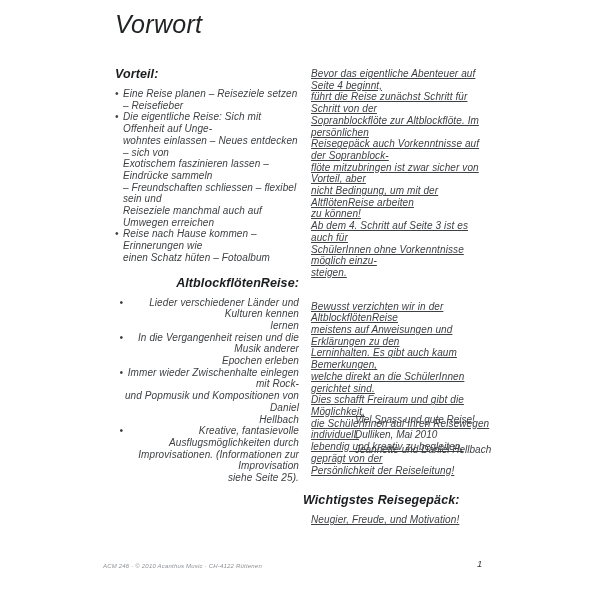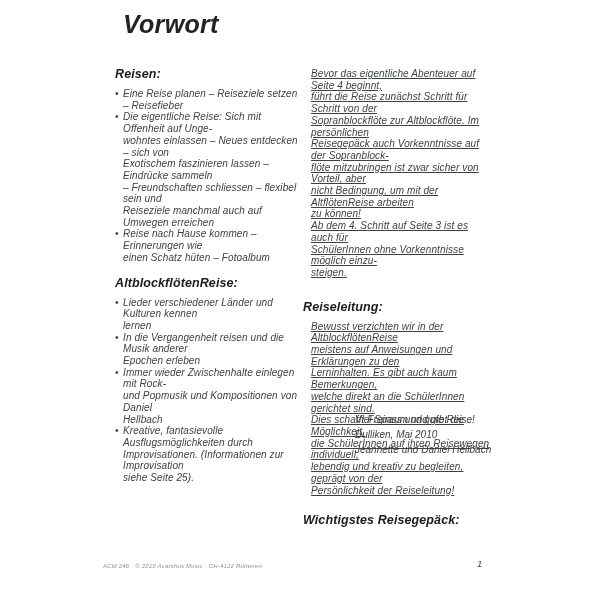--- a/index.html
+++ b/index.html
@@ -10,23 +10,23 @@
   }
   .page {
     position: relative;
     width: 600px; height: 600px;
     background: #ffffff;
     overflow: hidden;
     font-style: italic;
   }
   .title {
     position: absolute;
-    left: 123px; top: 10px;
+    left: 115px; top: 10px;
     font-size: 25px;
-    font-weight: 700;
+    font-weight: 400;
     font-style: italic;
     color: #222325;
     letter-spacing: 0.3px;
   }
   .col {
     position: absolute;
     top: 68px;
   }
   .col-left  { left: 115px; width: 184px; }
   .col-right { left: 303px; width: 188px; }
@@ -34,21 +34,21 @@
   .sec-heading {
     font-size: 12.5px;
     font-weight: bold;
     font-style: italic;
     color: #1b1c1e;
     line-height: 13px;
     margin-bottom: 7px;
     white-space: pre-line;
     letter-spacing: 0.1px;
   }
-  .sec-gap-left-2  { margin-top: 7px; }
+  .sec-gap-left-2  { margin-top: 7px; text-align: right; }
   .body-text {
     font-size: 10px;
     line-height: 11.7px;
     color: #3e4043;
     letter-spacing: 0.1px;
   }
   .para {
     white-space: pre-line;
     margin: 0 0 6px 8px;
     text-decoration: underline;
@@ -97,21 +97,21 @@
 </head>
 <body>
 
 <div class="page">
 
   <div class="title">Vorwort</div>
 
   <div class="col col-left">
 
     <div class="section">
-      <div class="sec-heading">Reisen:</div>
+      <div class="sec-heading">Vorteil:</div>
       <div class="bullets body-text">
         <div class="bullet-item">
           <span class="bullet-marker">•</span>
           <span class="bullet-lines">Eine Reise planen – Reiseziele setzen – Reisefieber</span>
         </div>
         <div class="bullet-item">
           <span class="bullet-marker">•</span>
           <span class="bullet-lines">Die eigentliche Reise: Sich mit Offenheit auf Unge-
 wohntes einlassen – Neues entdecken – sich von
 Exotischem faszinieren lassen – Eindrücke sammeln
@@ -165,33 +165,33 @@
 Reisegepäck auch Vorkenntnisse auf der Sopranblock-
 flöte mitzubringen ist zwar sicher von Vorteil, aber
 nicht Bedingung, um mit der AltflötenReise arbeiten
 zu können!
 Ab dem 4. Schritt auf Seite 3 ist es auch für
 SchülerInnen ohne Vorkenntnisse möglich einzu-
 steigen.</div>
     </div>
 
     <div class="section" style="margin-top:22px;">
-      <div class="sec-heading">Reiseleitung:</div>
       <div class="body-text para">Bewusst verzichten wir in der AltblockflötenReise
 meistens auf Anweisungen und Erklärungen zu den
 Lerninhalten. Es gibt auch kaum Bemerkungen,
 welche direkt an die SchülerInnen gerichtet sind.
 Dies schafft Freiraum und gibt die Möglichkeit,
 die SchülerInnen auf ihren Reisewegen individuell,
 lebendig und kreativ zu begleiten, geprägt von der
 Persönlichkeit der Reiseleitung!</div>
     </div>
 
     <div class="section" style="margin-top:18px;">
       <div class="sec-heading">Wichtigstes Reisegepäck:</div>
+      <div class="body-text para">Neugier, Freude, und Motivation!</div>
     </div>
 
   </div>
 
   <div class="signoff">Viel Spass und gute Reise!
 Dulliken, Mai 2010
 Jeannette und Daniel Hellbach</div>
 
   <div class="imprint">ACM 246 · © 2010 Acanthus Music · CH-4122 Rüttenen</div>
   <div class="page-number">1</div>

